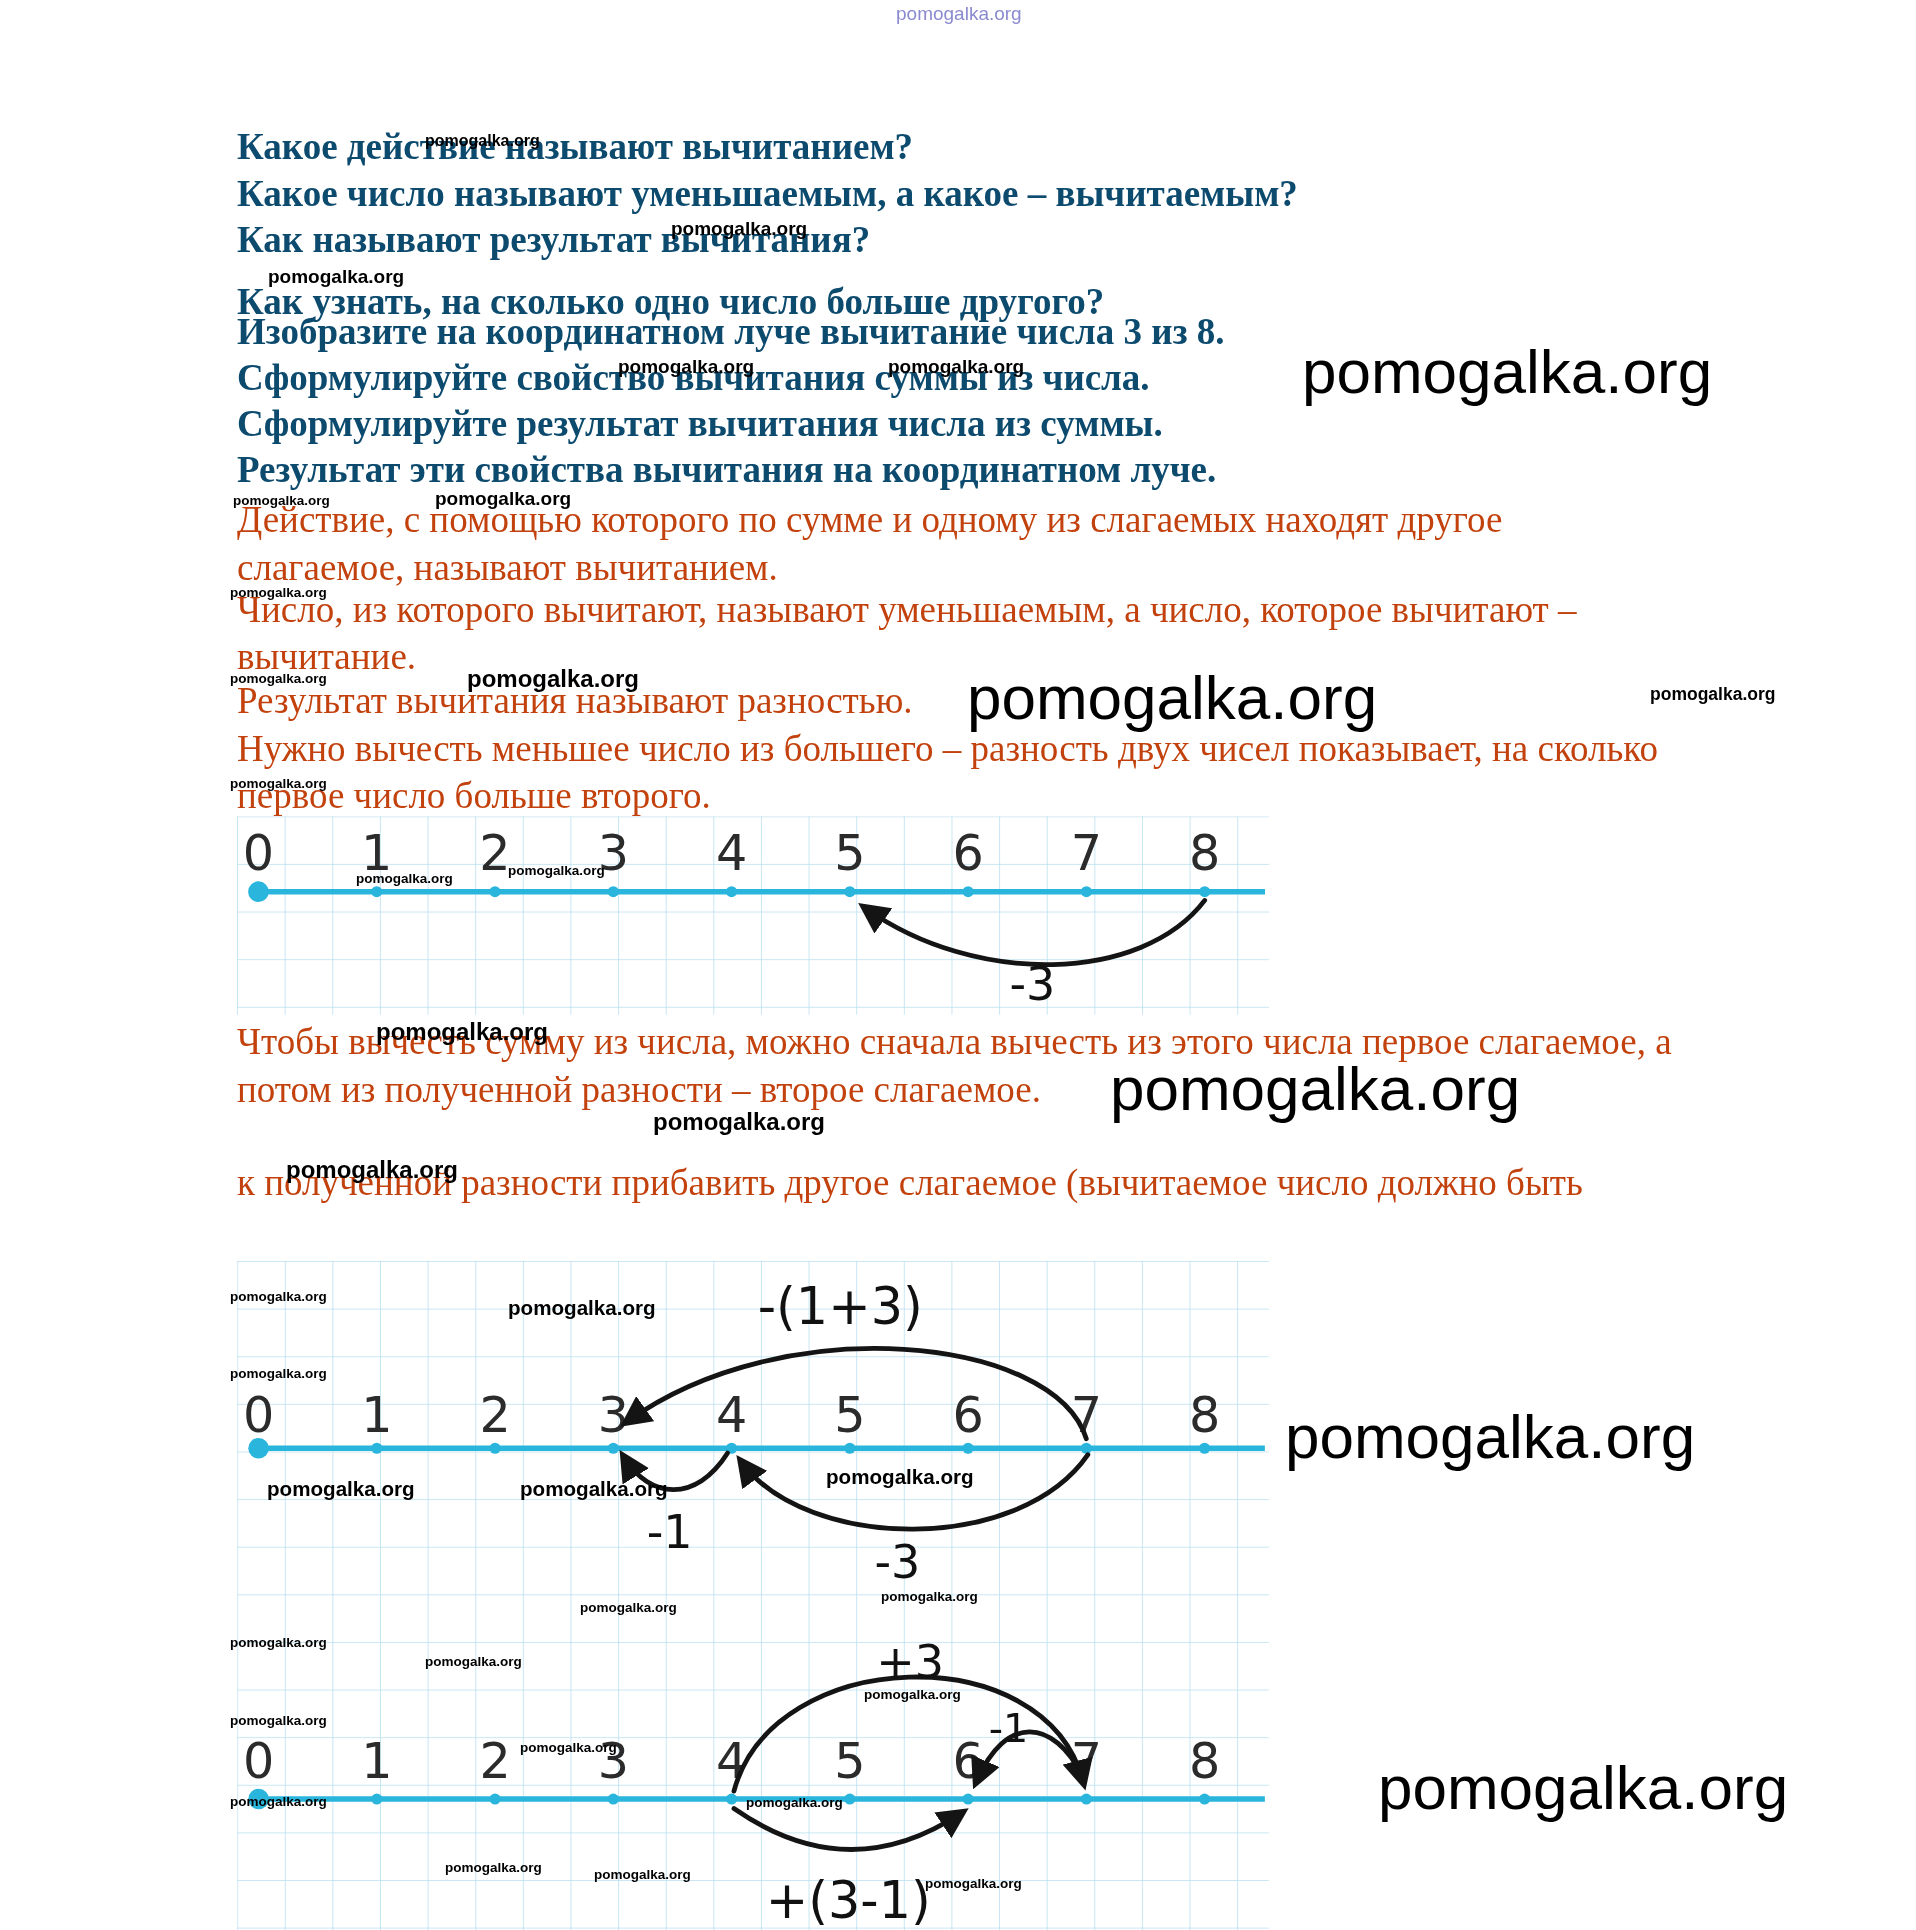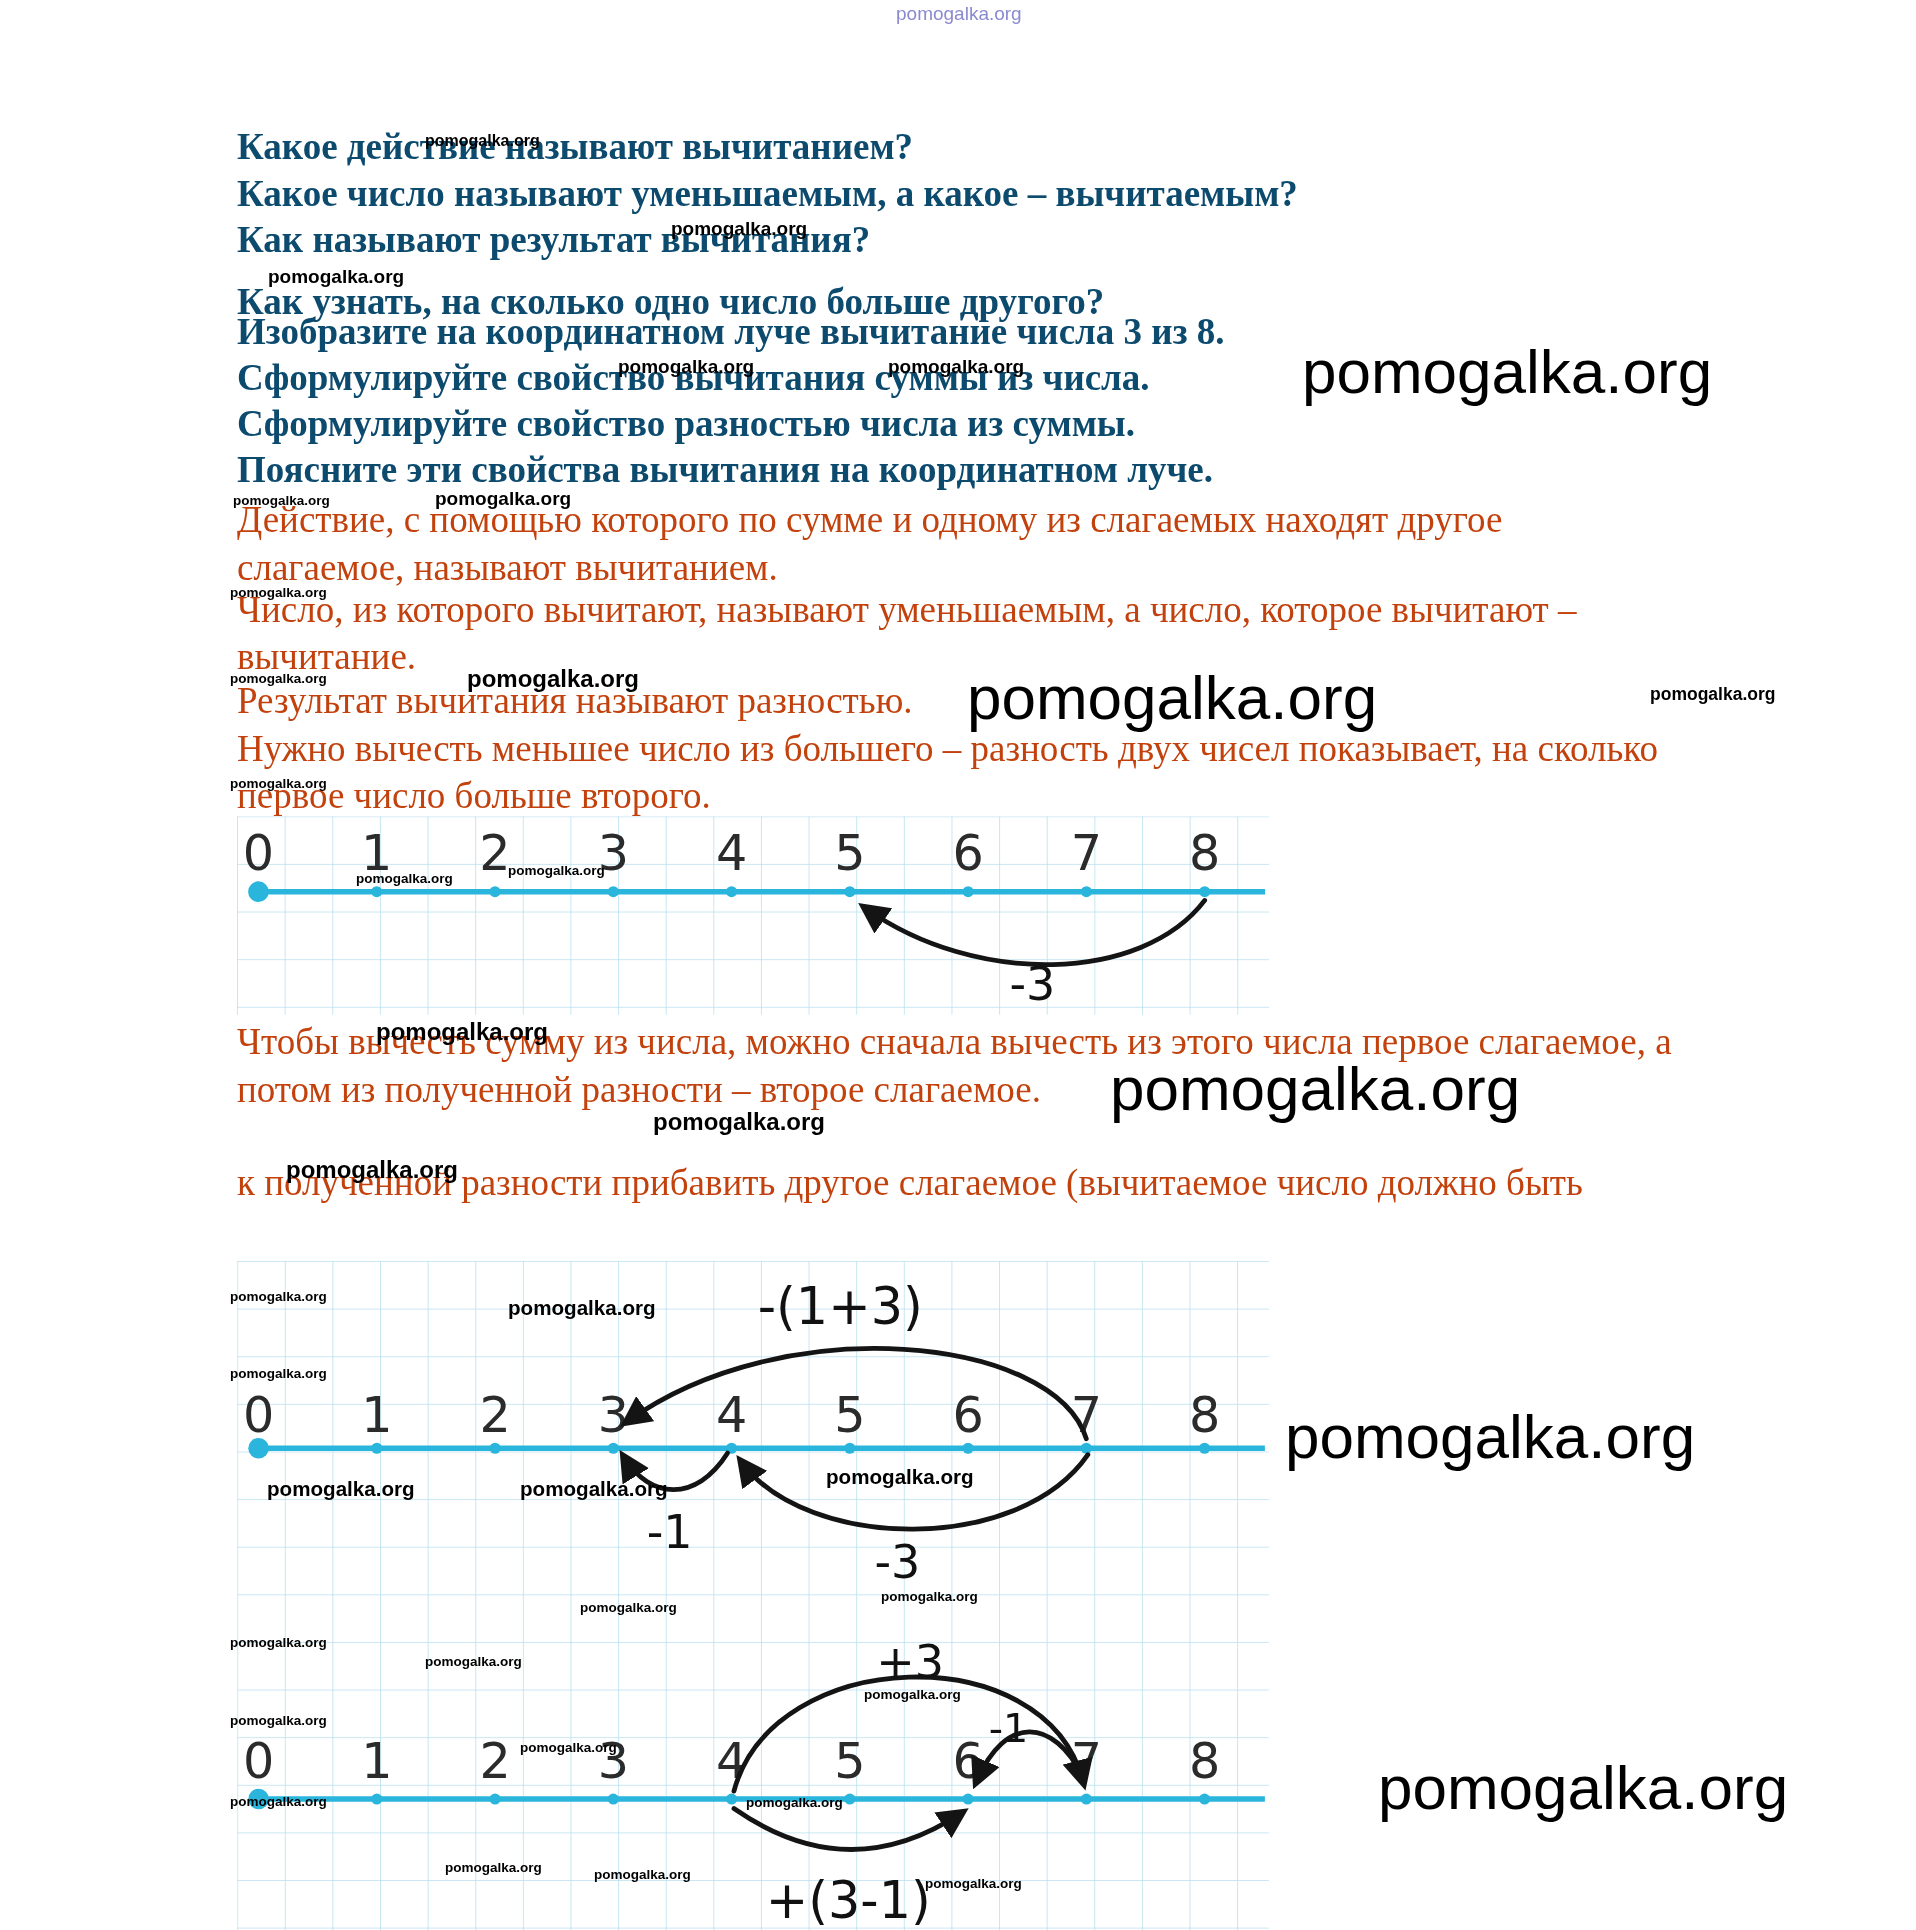--- a/index.html
+++ b/index.html
@@ -30,22 +30,22 @@
 <div class="page">
 
   <span class="wm-top" style="left:896px;top:3.2px">pomogalka.org</span>
 
   <div class="q" style="top:125px">Какое действие называют вычитанием?</div>
   <div class="q" style="top:172px">Какое число называют уменьшаемым, а какое – вычитаемым?</div>
   <div class="q" style="top:218px">Как называют результат вычитания?</div>
   <div class="q" style="top:280px">Как узнать, на сколько одно число больше другого?</div>
   <div class="q" style="top:310px">Изобразите на координатном луче вычитание числа 3 из 8.</div>
   <div class="q" style="top:356px">Сформулируйте свойство вычитания суммы из числа.</div>
-  <div class="q" style="top:402px">Сформулируйте свойство разностью числа из суммы.</div>
-  <div class="q" style="top:448px">Поясните эти свойства вычитания на координатном луче.</div>
+  <div class="q" style="top:402px">Сформулируйте результат вычитания числа из суммы.</div>
+  <div class="q" style="top:448px">Результат эти свойства вычитания на координатном луче.</div>
 
   <div class="t" style="top:498px">Действие, с помощью которого по сумме и одному из слагаемых находят другое</div>
   <div class="t" style="top:546px">слагаемое, называют вычитанием.</div>
   <div class="t" style="top:588px">Число, из которого вычитают, называют уменьшаемым, а число, которое вычитают –</div>
   <div class="t" style="top:635px">вычитание.</div>
   <div class="t" style="top:679px">Результат вычитания называют разностью.</div>
   <div class="t" style="top:727px">Нужно вычесть меньшее число из большего – разность двух чисел показывает, на сколько</div>
   <div class="t" style="top:774px">первое число больше второго.</div>
 
   <svg class="nl" style="left:237px;top:816px" width="1032" height="199" viewBox="0 0 1300 250">

